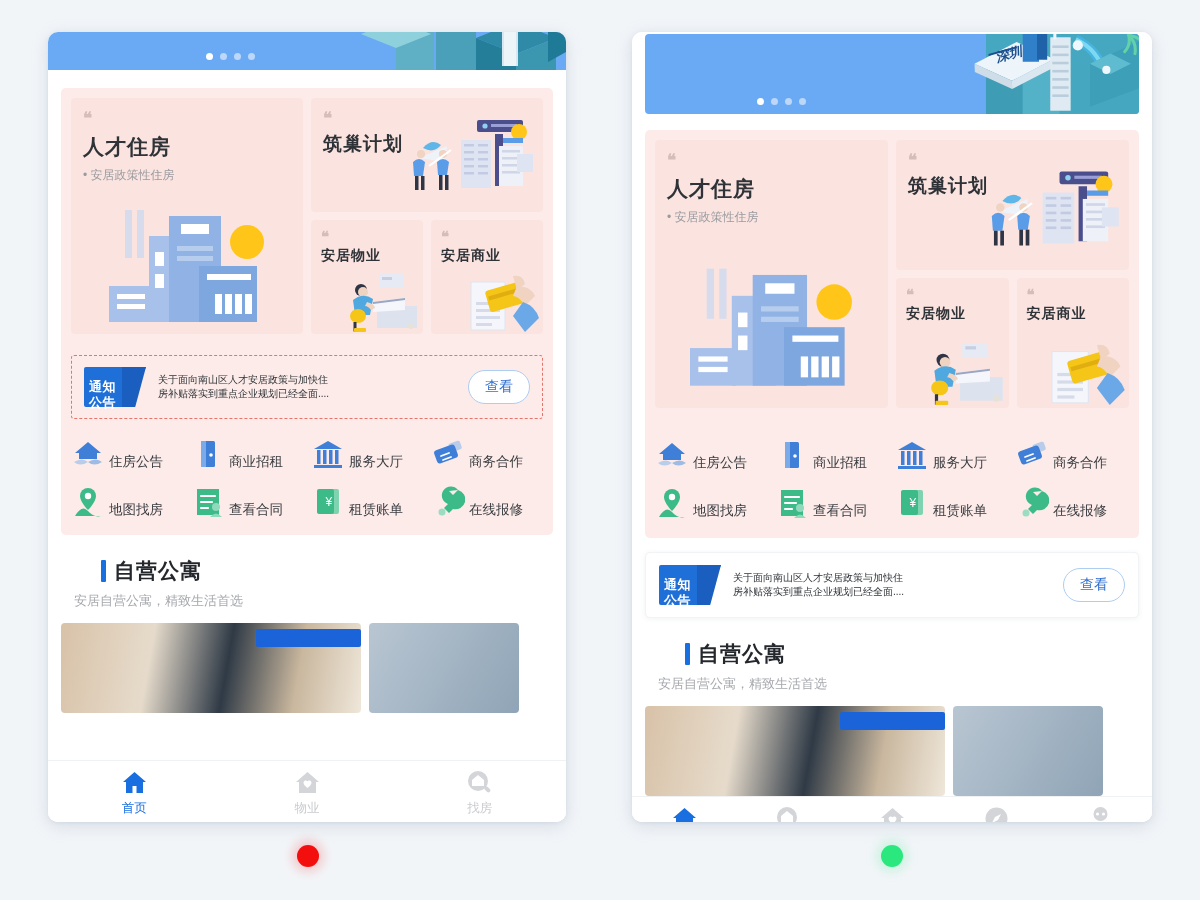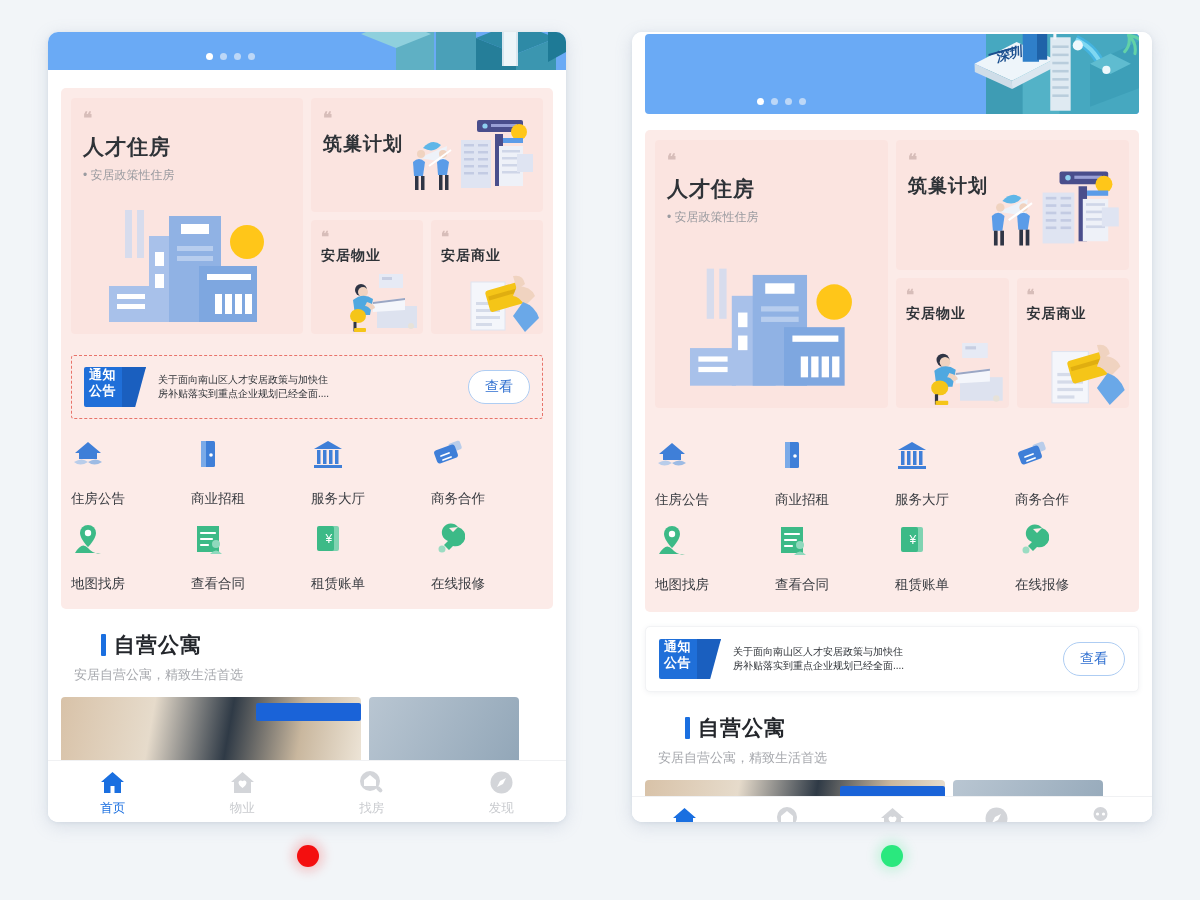--- a/index.html
+++ b/index.html
@@ -97,21 +97,21 @@
 
   .art { position: relative; width: 100%; }
 
   
   .icon-grid {
     display: grid;
     grid-template-columns: repeat(5, 1fr);
     row-gap: 14px;
     overflow: hidden;
   }
-  .gi { display: flex; flex-direction: column; align-items: flex-start; gap: 19px; }
+  .gi { display: flex; align-items: flex-end; gap: 4px; }
   .gi .glyph { width: 34px; height: 34px; display:flex; align-items:center; justify-content:center; }
   .gi .lbl { font-size: 13.5px; color: #3a3d42; white-space: nowrap; }
 
   
   .notice {
     display: flex; align-items: center; gap: 12px;
   }
   .notice-dashed {
     margin: 14px 13px 0 13px;
     border: 1px dashed #e8736a;
@@ -137,21 +137,21 @@
     background:#1f6fd9;
     clip-path: polygon(0 0, 100% 0, 72% 100%, 0 100%);
     border-radius: 2px 0 0 2px;
   }
   .badge .flag2 {
     position:absolute; left:38px; top:0; width:24px; height:100%;
     background:#1a5fbf;
     clip-path: polygon(0 0, 100% 0, 55% 100%, 0 100%);
   }
   .badge .btxt {
-    position:absolute; left:5px; top:0;
+    position:absolute; left:5px; top:12px;
     color:#fff; font-size:13px; font-weight:700; line-height:16px;
     letter-spacing:0.5px;
   }
   .notice-text { flex: 1 1 auto; font-size: 10px; color: #2f3338; line-height: 1.45; }
   .view-btn {
     flex: 0 0 auto;
     border: 1px solid #aecdf3;
     color: #2f6fd0;
     background: #fff;
     border-radius: 18px;
@@ -509,29 +509,20 @@
         <div class="tab">
           <div class="tglyph">
             <svg viewBox="0 0 27 27" width="27" height="27">
                 <circle cx="12" cy="12" r="10" fill="#d3d5d9"></circle>
                 <path d="M12 6 L18 11 L18 17 L6 17 L6 11 Z" fill="#fff"></path>
                 <rect x="18" y="18" width="7" height="4" rx="2" fill="#d3d5d9" transform="rotate(45 21 20)"></rect>
               </svg>
           </div>
           <div class="tlbl">找房</div>
         </div>
-        <div class="tab">
-          <div class="tglyph">
-            <svg viewBox="0 0 27 27" width="27" height="27">
-                <circle cx="13.5" cy="13.5" r="11" fill="#d3d5d9"></circle>
-                <path d="M18 9 L15 15 L9 18 L12 12 Z" fill="#fff"></path>
-              </svg>
-          </div>
-          <div class="tlbl">发现</div>
-        </div>
       </div>
 
     </div>
   </div>
 
   <div class="phone phone-right">
     <div class="screen">
 
       <div class="hero hero-right">
         <div class="iso">

